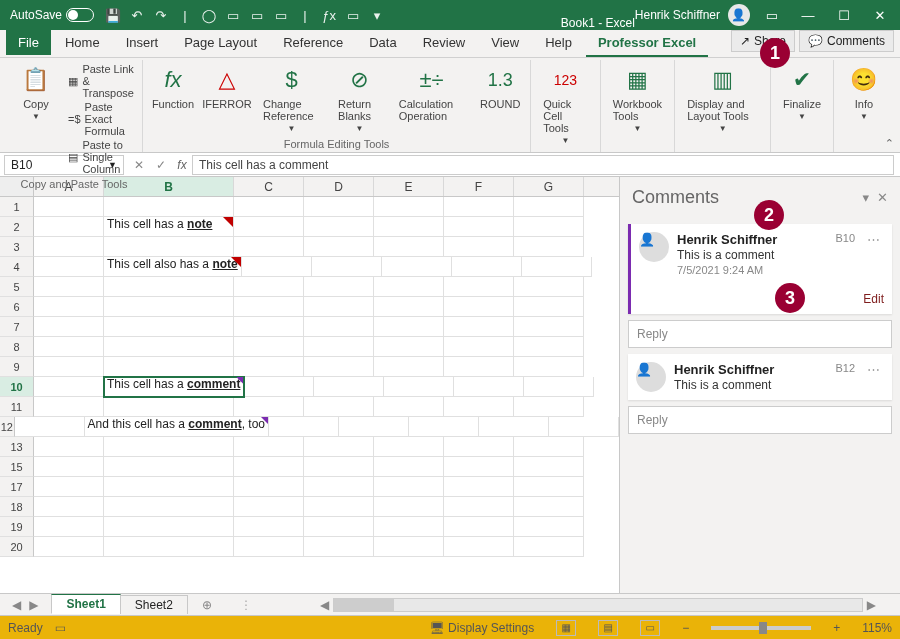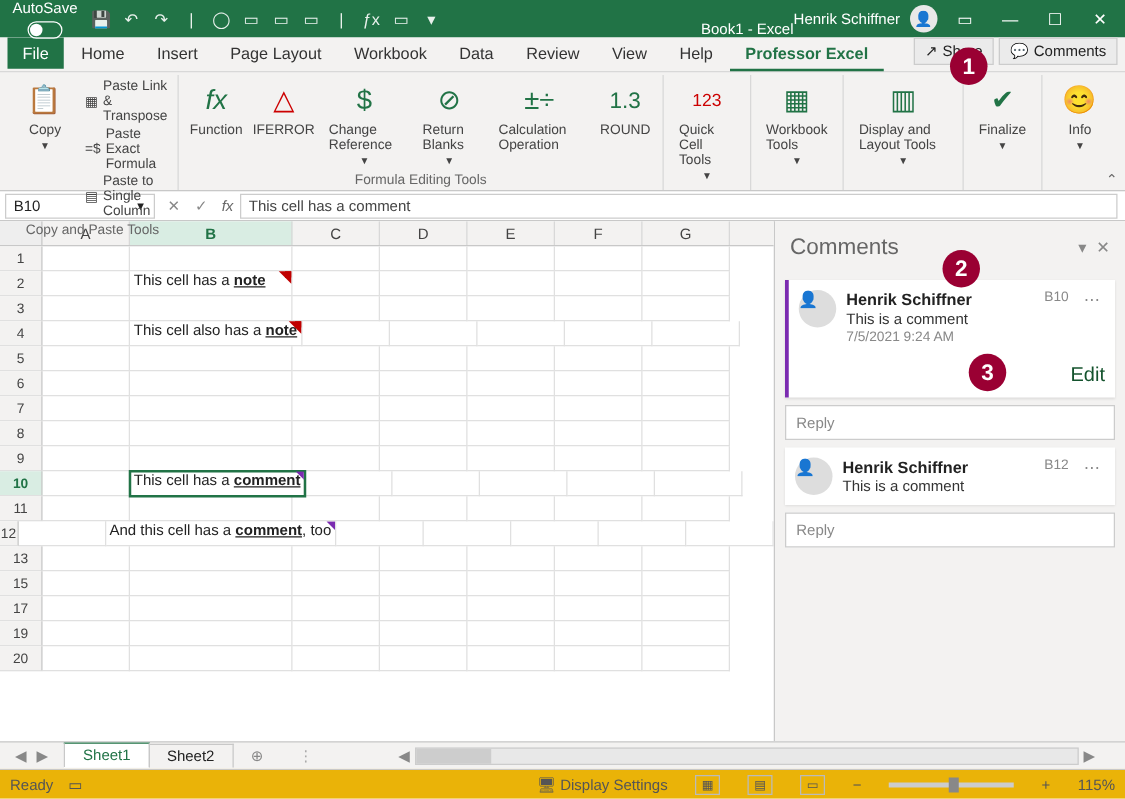--- a/index.html
+++ b/index.html
@@ -1,21 +1,21 @@
 <!DOCTYPE html>
 <html><head>
 <meta charset="utf-8">
 <style>
   * { box-sizing: border-box; margin:0; padding:0; font-family: "Segoe UI", Arial, sans-serif; }
   body { width: 900px; height: 639px; background:#fff; overflow:hidden; position:relative; font-size:13px; color:#222;}
   
   
   .titlebar { background:#217346; height:30px; display:flex; align-items:center; color:#fff; font-size:12px; padding:0 6px;}
   .titlebar .left { display:flex; align-items:center; gap:6px;}
-  .titlebar .autosave { display:flex; align-items:center; gap:4px; padding:0 4px;flex-direction:column;}
+  .titlebar .autosave { display:flex; align-items:center; gap:4px; padding:0 4px;}
   .toggle { width:28px; height:14px; border:1px solid #fff; border-radius:7px; position:relative;}
   .toggle::after{content:""; width:10px; height:10px; background:#fff; border-radius:50%; position:absolute; top:1px; left:1px;}
   .qat-icon { width:18px; height:18px; display:flex; align-items:center; justify-content:center; opacity:.9; font-size:13px;}
   .titlebar .center { flex:1; text-align:right;margin-top:16px;}
   .titlebar .right { display:flex; align-items:center; gap:8px;}
   .avatar { width:22px; height:22px; border-radius:50%; background:#e8e8e8; display:flex; align-items:center; justify-content:center; font-size:12px;}
   .winbtn { width:28px; height:20px; display:flex; align-items:center; justify-content:center; font-size:13px; color:#fff;}
   
   
   .tabs { background:#f3f2f1; height:28px; display:flex; align-items:flex-start; padding:0 6px; border-bottom:1px solid #d0d0d0; gap:2px;}
@@ -68,28 +68,28 @@
   .ccard { background:#fff; margin:6px 8px; padding:8px 8px; box-shadow:0 1px 2px rgba(0,0,0,0.1); position:relative;}
   .ccard.active { border-left:3px solid #7b2bb0; }
   .ccard .cuser { display:flex; align-items:flex-start; gap:8px;}
   .cavatar { width:30px; height:30px; border-radius:50%; background:#ddd; flex-shrink:0;}
   .cbody { font-size:12px; flex:1;}
   .cbody .cname { font-weight:600; font-size:13px;}
   .cbody .ctext { color:#333; margin-top:1px;}
   .cbody .cdate { color:#888; font-size:11px; margin-top:2px;}
   .cref { color:#888; font-size:11px;}
   .cdots { color:#888; padding:0 4px;}
-  .cedit { font-size:16px; color:#14532d; text-align:right; margin-top:16px;}
+  .cedit { font-size:12px; color:#7f1d1d; text-align:right; margin-top:16px;}
   .reply { border:1px solid #ccc; background:#fff; margin:6px 8px; padding:6px 8px; font-size:12px; color:#888;}
   
   
   .sheetbar { height:22px; background:#f3f2f1; border-top:1px solid #c8c8c8; display:flex; align-items:center; font-size:12px; padding-left:8px; position:relative;}
   .navbtn { padding:0 4px; color:#888;}
   .sheettab { padding:2px 14px; border:1px solid #c8c8c8; border-bottom:none; margin-left:-1px;}
-  .sheettab.active { background:#fff; color:#217346; border-bottom:1px solid #fff; margin-top:-1px; font-weight:400; border-top:1px solid #217346;}
+  .sheettab.active { background:#fff; color:#217346; border-bottom:1px solid #fff; margin-top:-1px; font-weight:700; border-top:1px solid #217346;}
   .hscroll { flex:1; margin:0 20px 0 40px; height:14px; display:flex; align-items:center;}
   .hscroll .track { flex:1; background:#e8e8e8; height:14px; border:1px solid #ccc; position:relative;}
   .hscroll .thumb { position:absolute; left:0; top:0; height:100%; width:60px; background:#cdcdcd;}
   
   
   .statusbar { height:24px; background:#eab308; border-top:1px solid #c8c8c8; display:flex; align-items:center; font-size:12px; padding:0 8px; gap:12px; color:#555;}
   .statusbar .right { margin-left:auto; display:flex; align-items:center; gap:22px;}
   .viewbtn { width:20px; height:16px; border:1px solid #bbb; display:flex; align-items:center; justify-content:center; font-size:10px;}
   .zoomslider { width:100px; height:4px; background:#ccc; position:relative;}
   .zoomslider::after { content:""; width:8px; height:12px; background:#888; position:absolute; left:48px; top:-4px;}
@@ -125,21 +125,21 @@
     <div class="avatar">👤</div>
     <span class="winbtn">▭</span>
     <span class="winbtn">—</span>
     <span class="winbtn">☐</span>
     <span class="winbtn">✕</span>
   </div>
 </div>
 
 <div class="tabs">
   <div class="tab file">File</div>
-  <div id="tabs-container" style="display:contents"><div class="tab">Home</div><div class="tab">Insert</div><div class="tab">Page Layout</div><div class="tab">Workbook</div><div class="tab">Data</div><div class="tab">Review</div><div class="tab">View</div><div class="tab">Help</div><div class="tab active">Professor Excel</div></div>
+  <div id="tabs-container" style="display:contents"><div class="tab">Home</div><div class="tab">Insert</div><div class="tab">Page Layout</div><div class="tab">Reference</div><div class="tab">Data</div><div class="tab">Review</div><div class="tab">View</div><div class="tab">Help</div><div class="tab active">Professor Excel</div></div>
   <div class="right">
     <div class="tabbtn">↗ <span>Share</span></div>
     <div class="tabbtn">💬 <span>Comments</span></div>
   </div>
 </div>
 
 <div class="ribbon">
   <div class="group">
     <div class="gcontent">
       <div class="bigbtn">
@@ -394,20 +394,30 @@
           <div class="cell"></div>
           <div class="cell wide"></div>
           <div class="cell"></div>
           <div class="cell"></div>
           <div class="cell"></div>
           <div class="cell"></div>
           <div class="cell"></div>
         </div>
         <div class="row">
           <div class="rowhead">17</div>
+          <div class="cell"></div>
+          <div class="cell wide"></div>
+          <div class="cell"></div>
+          <div class="cell"></div>
+          <div class="cell"></div>
+          <div class="cell"></div>
+          <div class="cell"></div>
+        </div>
+        <div class="row">
+          <div class="rowhead">18</div>
           <div class="cell"></div>
           <div class="cell wide"></div>
           <div class="cell"></div>
           <div class="cell"></div>
           <div class="cell"></div>
           <div class="cell"></div>
           <div class="cell"></div>
         </div>
         <div class="row">
           <div class="rowhead">19</div>

